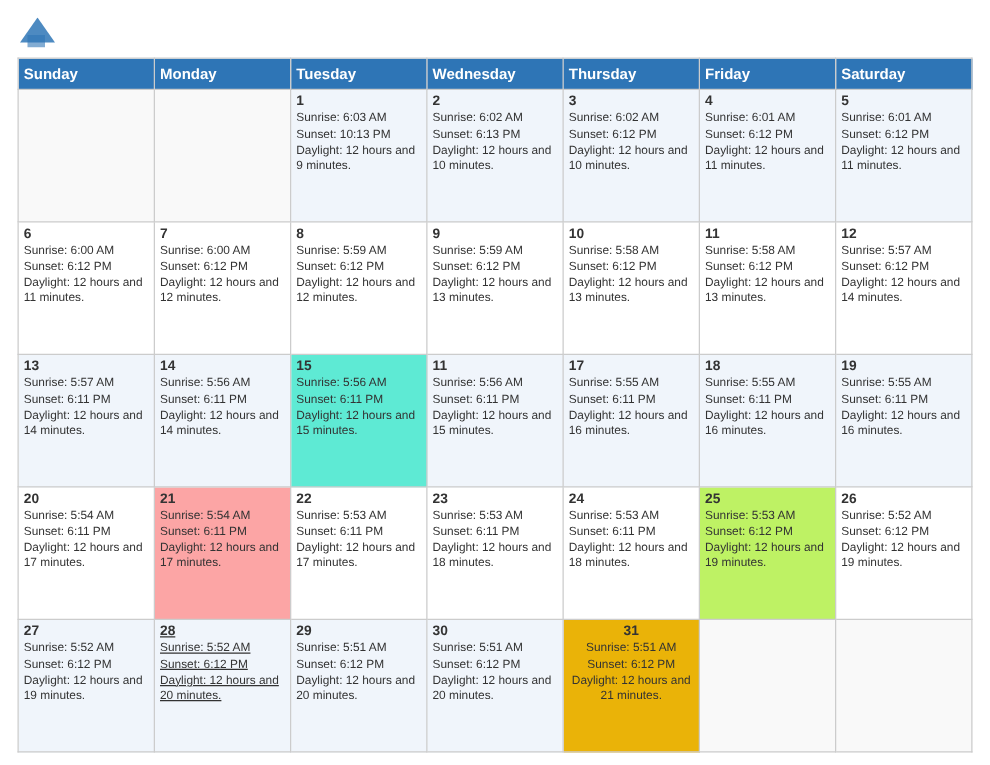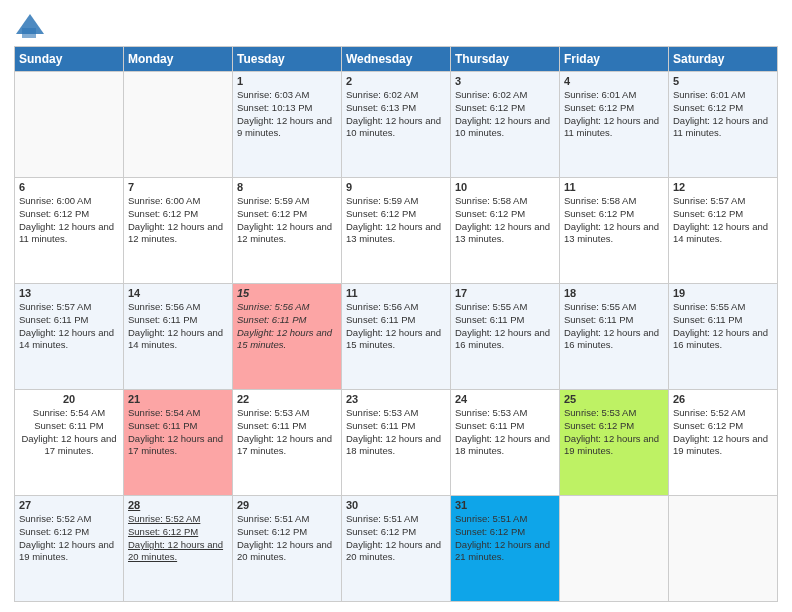--- a/index.html
+++ b/index.html
@@ -220,21 +220,21 @@
             <div class="day-info" style="white-space: pre-line;">Sunrise: 5:57 AM
 Sunset: 6:11 PM
 Daylight: 12 hours and 14 minutes.</div>
           </td>
           <td style="background: rgb(240, 245, 251);">
             <span class="day-number">14</span>
             <div class="day-info" style="white-space: pre-line;">Sunrise: 5:56 AM
 Sunset: 6:11 PM
 Daylight: 12 hours and 14 minutes.</div>
           </td>
-          <td style="background: #fca5a5; font-style: italic;">
+          <td style="background: #5eead4;">
             <span class="day-number">15</span>
             <div class="day-info" style="white-space: pre-line;">Sunrise: 5:56 AM
 Sunset: 6:11 PM
 Daylight: 12 hours and 15 minutes.</div>
           </td>
           <td style="background: rgb(240, 245, 251);">
             <span class="day-number">11</span>
             <div class="day-info" style="white-space: pre-line;">Sunrise: 5:56 AM
 Sunset: 6:11 PM
 Daylight: 12 hours and 15 minutes.</div>
@@ -252,21 +252,21 @@
 Daylight: 12 hours and 16 minutes.</div>
           </td>
           <td style="background: rgb(240, 245, 251);">
             <span class="day-number">19</span>
             <div class="day-info" style="white-space: pre-line;">Sunrise: 5:55 AM
 Sunset: 6:11 PM
 Daylight: 12 hours and 16 minutes.</div>
           </td>
         </tr>
         <tr>
-          <td style="background: rgb(255, 255, 255); text-align: center;">
+          <td style="background: rgb(255, 255, 255);">
             <span class="day-number">20</span>
             <div class="day-info" style="white-space: pre-line;">Sunrise: 5:54 AM
 Sunset: 6:11 PM
 Daylight: 12 hours and 17 minutes.</div>
           </td>
           <td style="background: #fca5a5;">
             <span class="day-number">21</span>
             <div class="day-info" style="white-space: pre-line;">Sunrise: 5:54 AM
 Sunset: 6:11 PM
 Daylight: 12 hours and 17 minutes.</div>
@@ -320,21 +320,21 @@
             <div class="day-info" style="white-space: pre-line;">Sunrise: 5:51 AM
 Sunset: 6:12 PM
 Daylight: 12 hours and 20 minutes.</div>
           </td>
           <td style="background: rgb(240, 245, 251);">
             <span class="day-number">30</span>
             <div class="day-info" style="white-space: pre-line;">Sunrise: 5:51 AM
 Sunset: 6:12 PM
 Daylight: 12 hours and 20 minutes.</div>
           </td>
-          <td style="background: #0ea5e9;">
+          <td style="background: #eab308; text-align: center;">
             <span class="day-number">31</span>
             <div class="day-info" style="white-space: pre-line;">Sunrise: 5:51 AM
 Sunset: 6:12 PM
 Daylight: 12 hours and 21 minutes.</div>
           </td>
           <td class="empty-cell"></td>
           <td class="empty-cell"></td>
         </tr>
       </tbody>
   </table>

